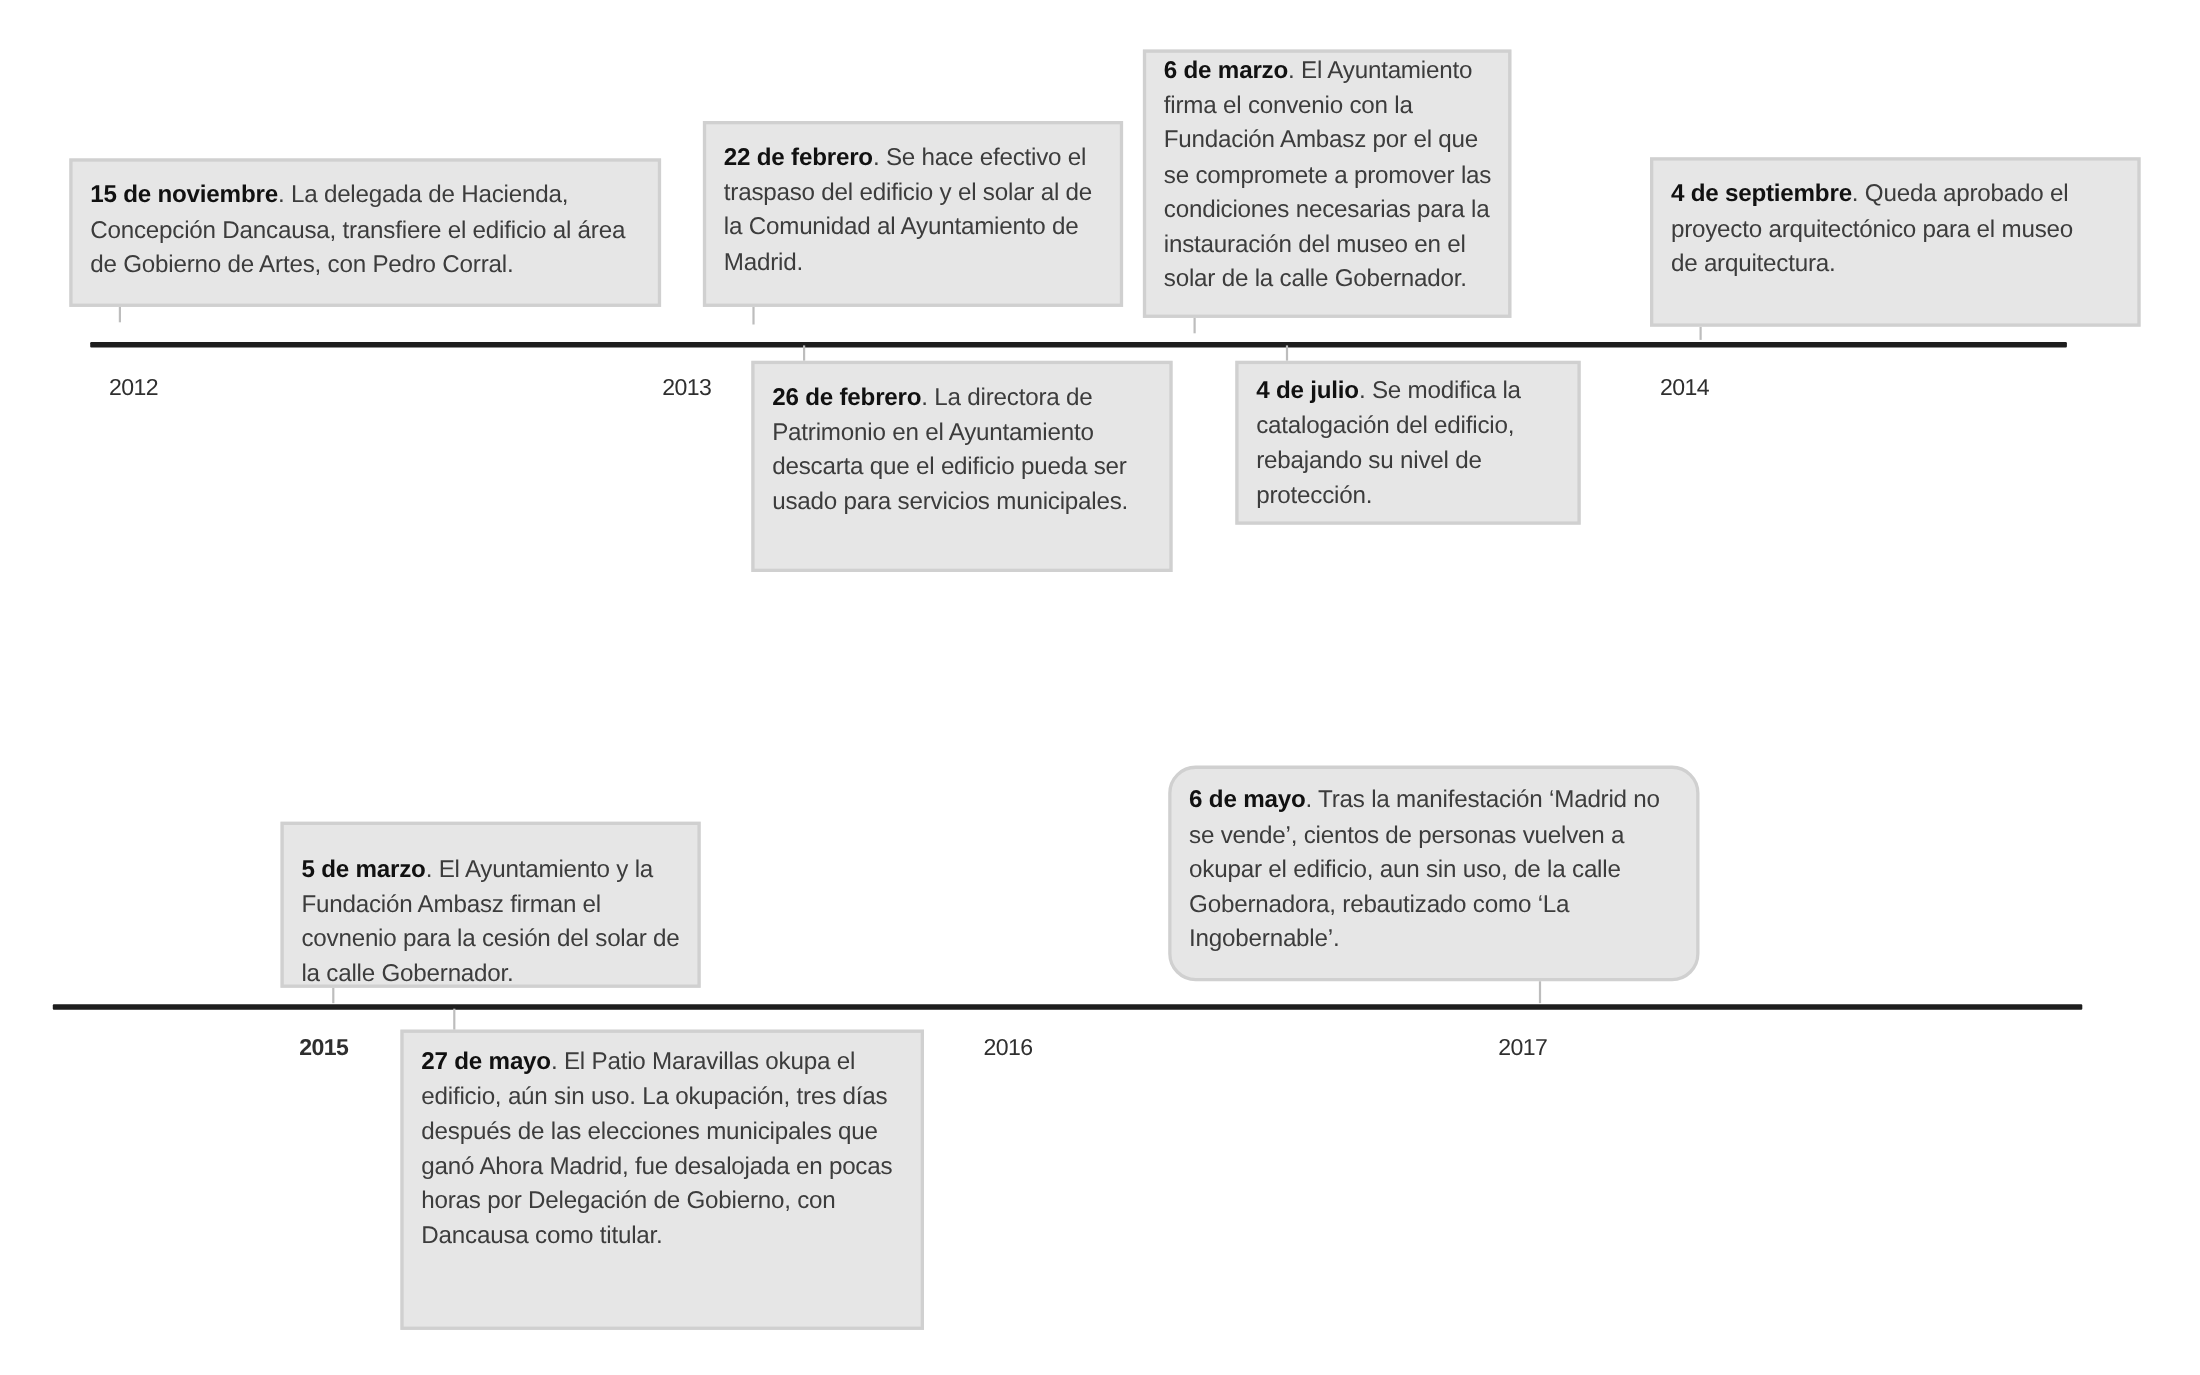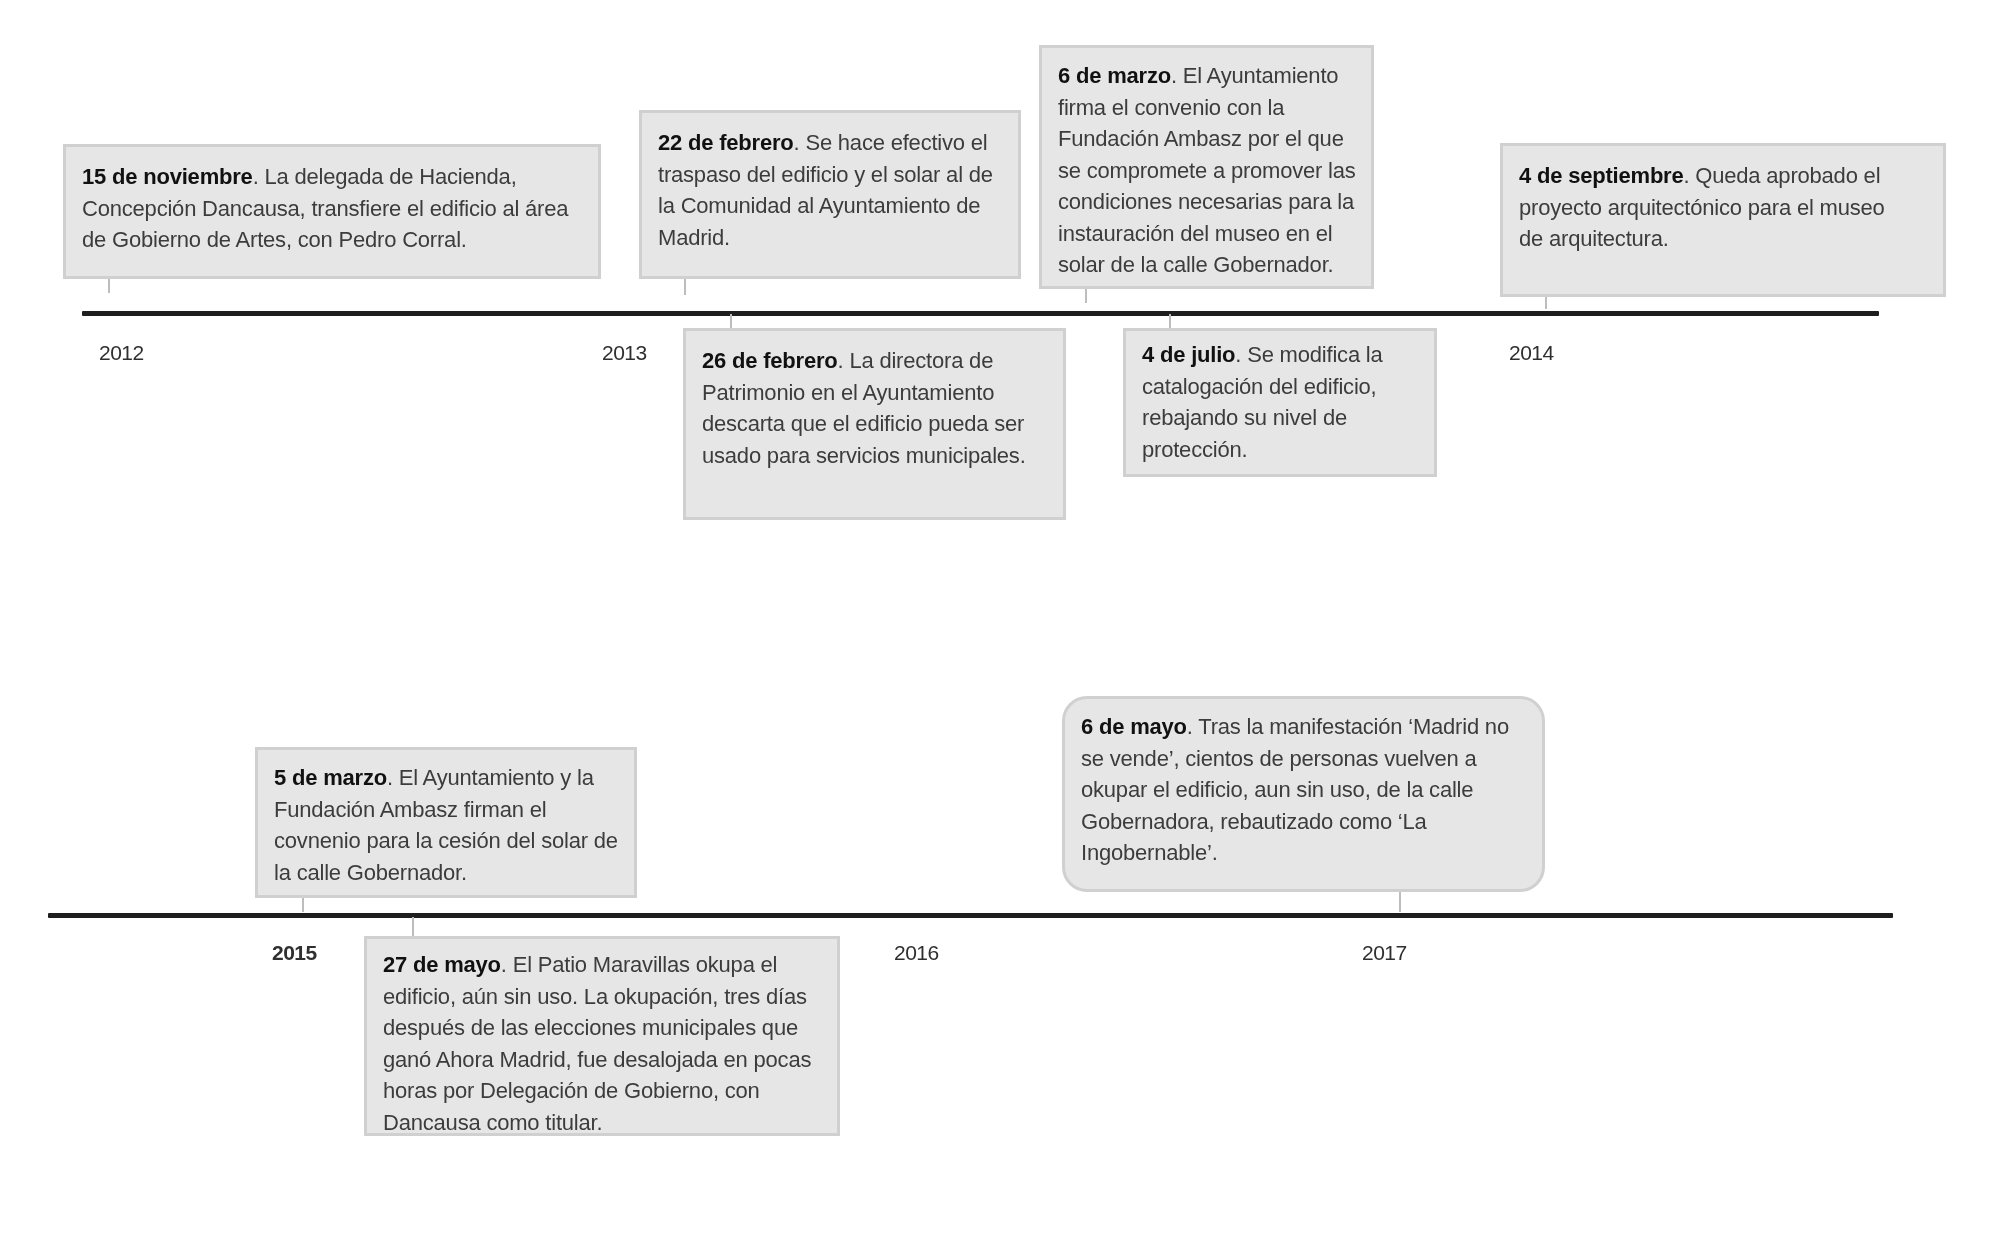--- a/index.html
+++ b/index.html
@@ -36,21 +36,21 @@
 </div>
 
 <div class="event" style="left:639px; top:110px; width:382px; height:169px;">
   <span class="date">22 de febrero</span><span>. Se hace efectivo el traspaso del edificio y el solar al de la Comunidad al Ayuntamiento de Madrid.</span>
 </div>
 
 <div class="event" style="left:683px; top:328px; width:383px; height:192px;">
   <span class="date">26 de febrero</span><span>. La directora de Patrimonio en el Ayuntamiento descarta que el edificio pueda ser usado para servicios municipales.</span>
 </div>
 
-<div class="event" style="left:1039px; top:45px; width:335px; height:244px; padding-top:12px;">
+<div class="event" style="left:1039px; top:45px; width:335px; height:244px; padding-top:0;">
   <span class="date">6 de marzo</span><span>.  El Ayuntamiento firma el convenio con la Fundación Ambasz por el que se compromete a promover las condiciones necesarias para la instauración del museo en el solar de la calle Gobernador.</span>
 </div>
 
 <div class="event" style="left:1123px; top:328px; width:314px; height:149px; padding-top:8px;">
   <span class="date">4 de julio</span><span>. Se modifica la catalogación del edificio, rebajando su nivel de protección.</span>
 </div>
 
 <div class="event" style="left:1500px; top:143px; width:446px; height:154px; padding-right:40px;">
   <span class="date">4 de septiembre</span><span>. Queda aprobado el proyecto arquitectónico para el museo de arquitectura.</span>
 </div>
@@ -58,23 +58,23 @@
 <div class="axis" style="left:48px; top:913px; width:1845px;"></div>
 
 <div class="year" style="left:272px; top:937px;font-weight:bold;">2015</div>
 <div class="year" style="left:894px; top:937px;">2016</div>
 <div class="year" style="left:1362px; top:937px;">2017</div>
 
 <div class="tick" style="left:302px; top:896px; height:16px;"></div>
 <div class="tick" style="left:412px; top:917px; height:21px;"></div>
 <div class="tick" style="left:1399px; top:892px; height:20px;"></div>
 
-<div class="event" style="left:255px; top:747px; width:382px; height:151px; padding-top:12px;">
+<div class="event" style="left:255px; top:747px; width:382px; height:151px; padding-top:24px;">
   <span class="date">5 de marzo</span><span>.  El Ayuntamiento y la Fundación Ambasz firman el covnenio para la cesión del solar de la calle Gobernador.</span>
 </div>
 
-<div class="event" style="left:364px; top:936px; width:476px; height:200px; padding-top:10px;">
+<div class="event" style="left:364px; top:936px; width:476px; height:273px; padding-top:10px;">
   <span class="date">27 de mayo</span><span>. El Patio Maravillas okupa el edificio, aún sin uso. La okupación, tres días después de las elecciones municipales que ganó Ahora Madrid, fue desalojada en pocas horas por Delegación de Gobierno, con Dancausa como titular.</span>
 </div>
 
 <div class="event" style="left:1062px; top:696px; width:483px; height:196px; padding-top:12px;border-radius:25px;">
   <span class="date">6 de mayo</span><span>. Tras la manifestación ‘Madrid no se vende’, cientos de personas vuelven a okupar el edificio, aun sin uso, de la calle Gobernadora, rebautizado como ‘La Ingobernable’.</span>
 </div>
 
 </body></html>

